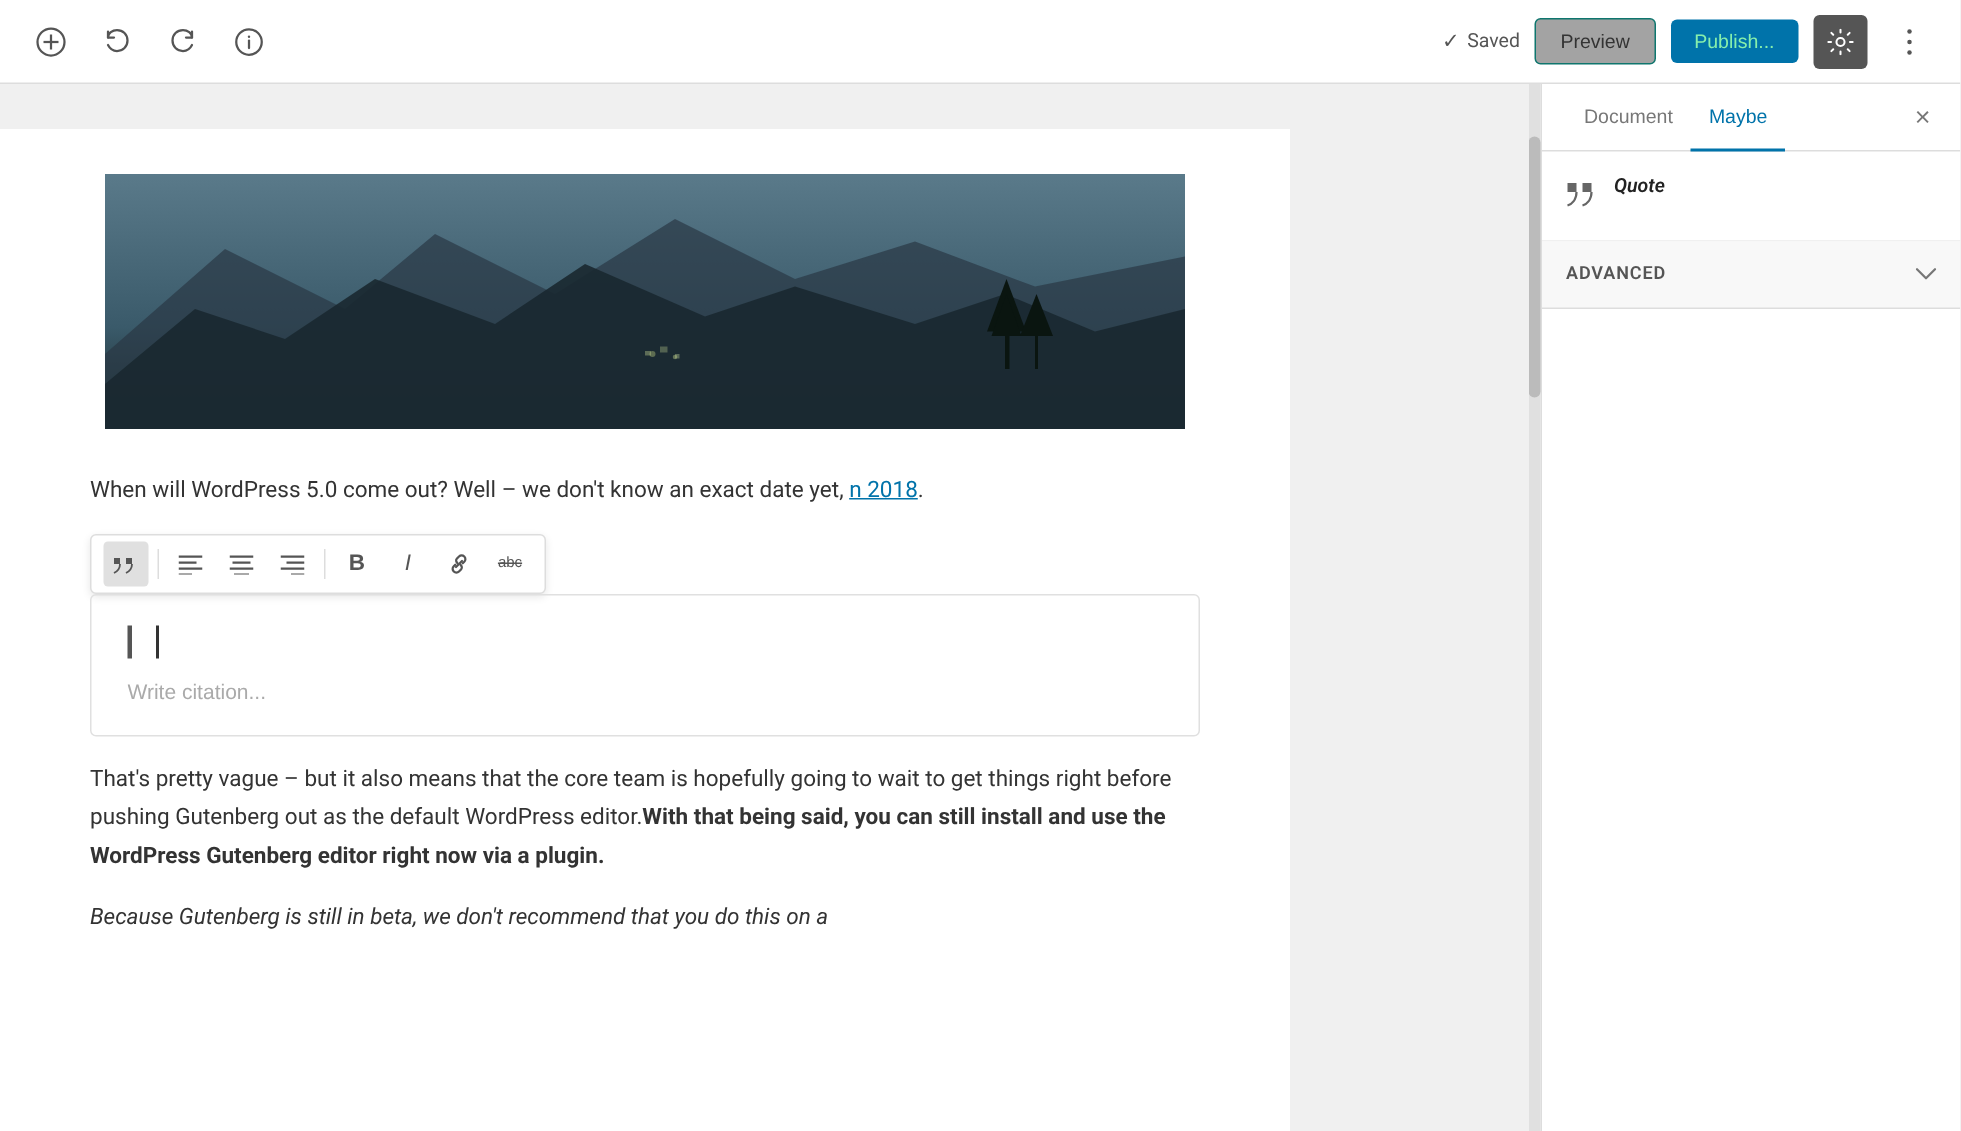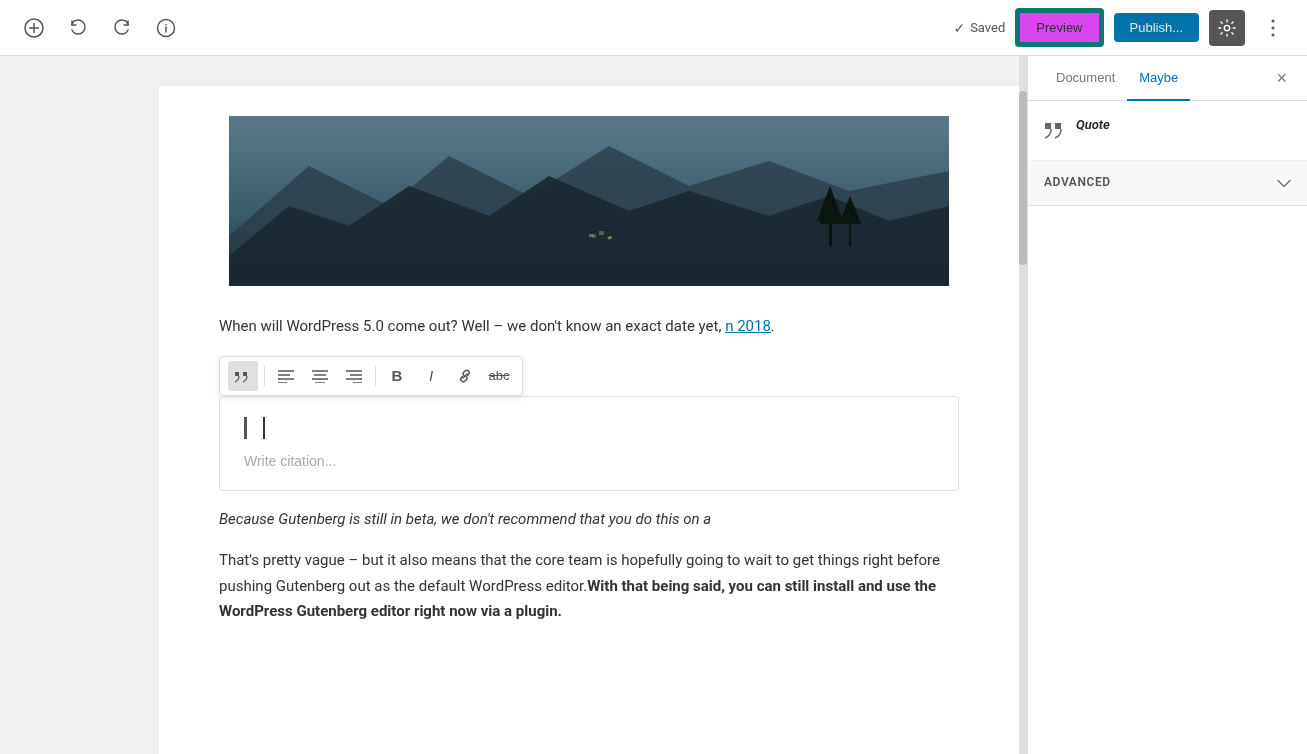--- a/index.html
+++ b/index.html
@@ -51,31 +51,31 @@
       align-items: center;
       gap: 5px;
       color: #555;
       font-size: 13px;
     }
     .saved-check {
       color: #555;
       font-size: 14px;
     }
     .btn-preview {
-      border: 5px solid #0f766e;
-      background: #d946ef;
+      border: 1px solid #0f766e;
+      background: #a3a3a3;
       padding: 7px 16px;
       border-radius: 4px;
       cursor: pointer;
       font-size: 13px;
       color: #333;
     }
     .btn-publish {
       background: #0073aa;
-      color: #e5e5e5;
+      color: #86efac;
       border: none;
       padding: 7px 16px;
       border-radius: 4px;
       cursor: pointer;
       font-size: 13px;
       font-weight: 500;
     }
     .btn-settings {
       width: 36px;
       height: 36px;
@@ -111,21 +111,21 @@
     }
 
     
     .editor-area {
       flex: 1;
       background: #f0f0f0;
       overflow-y: auto;
       padding: 30px 0;
       display: flex;
       flex-direction: column;
-      align-items: flex-end;
+      align-items: flex-start;
     }
     .editor-content {
       width: 100%;
       max-width: 860px;
       background: #fff;
       padding: 30px 60px;
       min-height: 700px;
     }
 
     
@@ -465,36 +465,36 @@
         <div class="toolbar-divider"></div>
         <button class="quote-toolbar-btn" style="font-weight:bold; font-size:15px;">B</button>
         <button class="quote-toolbar-btn" style="font-style:italic; font-size:15px;">I</button>
         <button class="quote-toolbar-btn">
           <svg width="16" height="16" viewBox="0 0 16 16" fill="none">
             <path d="M6 10L10 6" stroke="#555" stroke-width="1.5" stroke-linecap="round"></path>
             <path d="M7 7.5C6.5 7 5.5 5.5 6.5 4.5L8 3C9 2 10.5 2 11.5 3C12.5 4 12.5 5.5 11.5 6.5L10.5 7.5" stroke="#555" stroke-width="1.5" stroke-linecap="round"></path>
             <path d="M9 8.5C9.5 9 10.5 10.5 9.5 11.5L8 13C7 14 5.5 14 4.5 13C3.5 12 3.5 10.5 4.5 9.5L5.5 8.5" stroke="#555" stroke-width="1.5" stroke-linecap="round"></path>
           </svg>
         </button>
-        <button class="quote-toolbar-btn" style="text-decoration: line-through; font-size:13px;">abc</button>
+        <button class="quote-toolbar-btn" style="text-decoration: line-through; font-size:10px;">abc</button>
       </div>
 
       <div class="quote-block">
         <div class="quote-text-area">
           <span class="quote-text-cursor"></span>
         </div>
         <input type="text" class="citation-input" placeholder="Write citation..." style="">
       </div>
 
       <p class="text-para">
+        <span>That's pretty vague – but it also means that the core team is hopefully going to wait to get things right before pushing Gutenberg out as the default WordPress editor.</span><strong>With that being said, you can still install and use the WordPress Gutenberg editor right now via a plugin.</strong>
+      </p>
+
+      <p class="text-para">
         <em>Because Gutenberg is still in beta, we don't recommend that you do this on a</em>
-      </p>
-
-      <p class="text-para">
-        <span>That's pretty vague – but it also means that the core team is hopefully going to wait to get things right before pushing Gutenberg out as the default WordPress editor.</span><strong>With that being said, you can still install and use the WordPress Gutenberg editor right now via a plugin.</strong>
       </p>
 
     </div>
   </div>
 
   <div class="scroll-indicator">
     <div class="scroll-thumb"></div>
   </div>
 
   <div class="right-sidebar">

